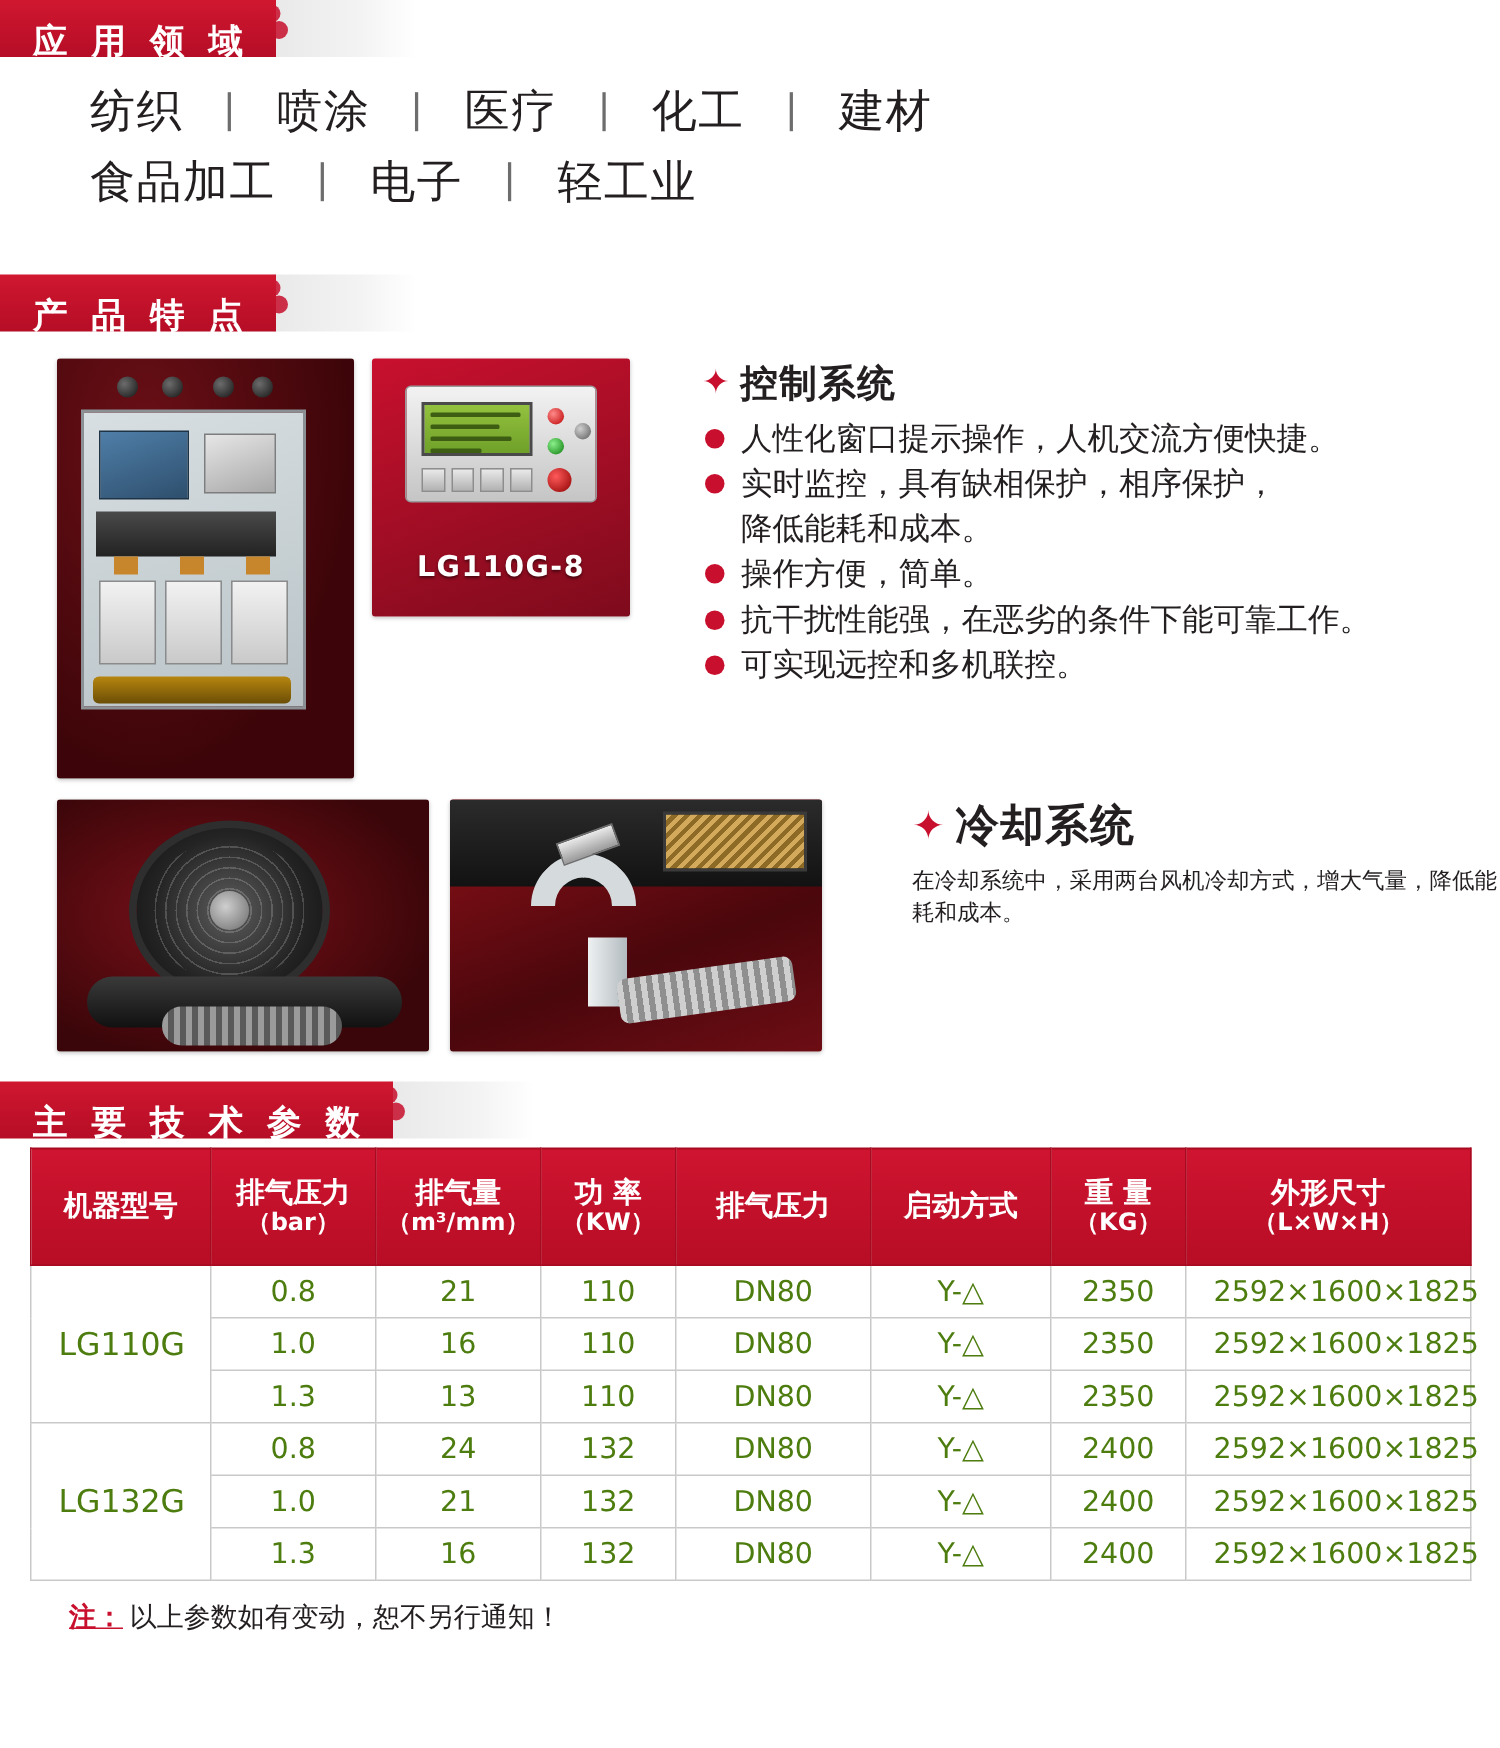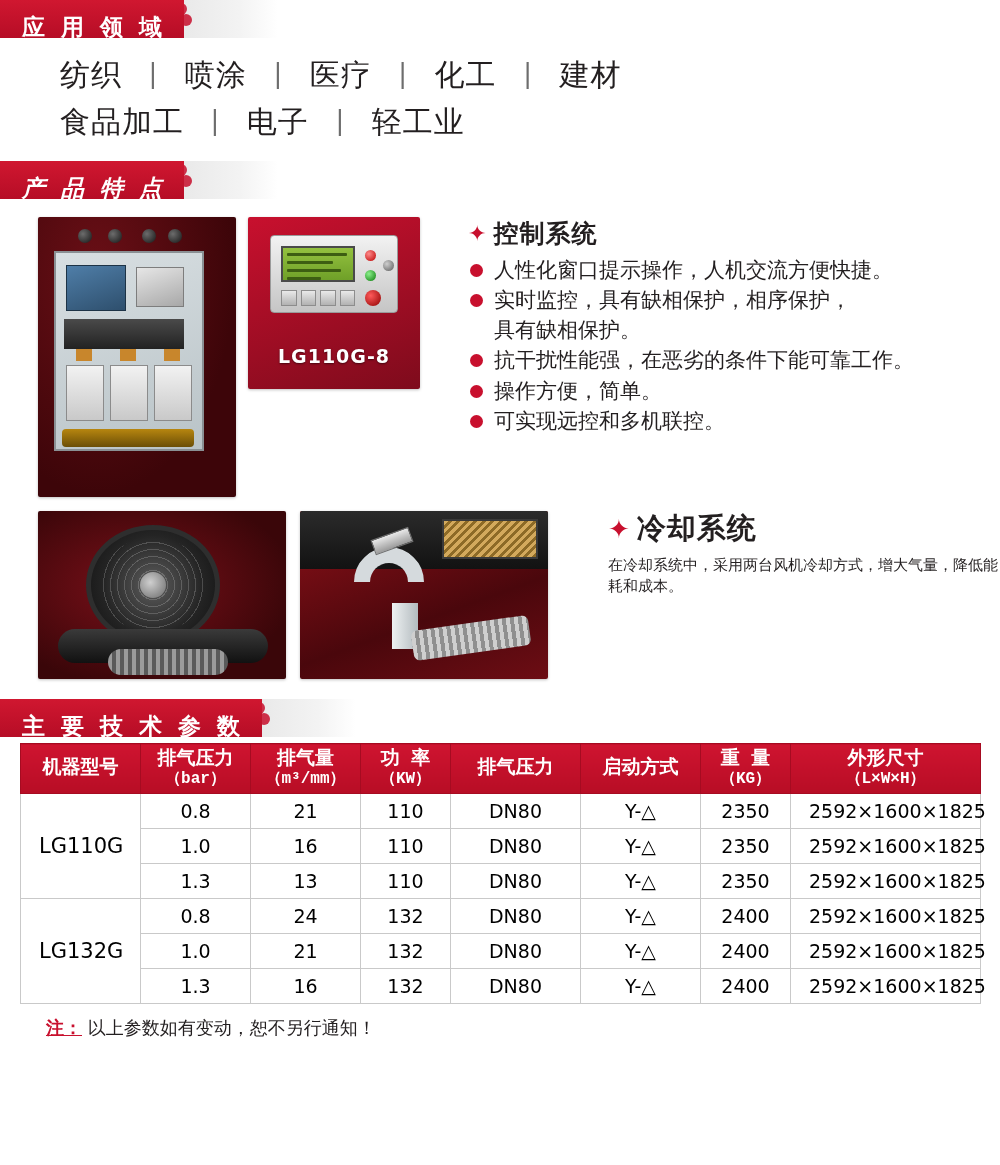--- a/index.html
+++ b/index.html
@@ -218,38 +218,37 @@
   table {
     width: 960px;
     border-collapse: collapse;
     font-size: 19px;
     table-layout: fixed;
   }
   th, td {
     border: 1px solid #c9c9c9;
     text-align: center;
     padding: 6px 18px;
-    color: #000000;
+    color: #4d7c0f;
   }
   thead th {
     background: #c8102e;
     background: linear-gradient(180deg,#cf1430,#b70d25);
     color: #ffffff;
     font-weight: bold;
     border-color: #a60b21;
     font-size: 19px;
     line-height: 1.18;
-    padding: 4px 2px;
-    font-family: Liberation Mono, monospace;
+    padding: 18px 2px;
   }
   thead th .sub { display:block; font-size: 16px; font-weight: bold; }
   td.model { font-size: 21px; margin-left: 20px; }
   tbody tr td { height: 34px; }
 
-  .note { padding: 12px 0 0 46px; font-size: 18px; }
+  .note { padding: 12px 0 0 46px; font-size: 18px; font-family: Liberation Serif, serif; }
   .note .under { text-decoration: underline; color:#c8102e; font-weight:bold;}
 </style>
 </head>
 <body>
 
 <div class="banner">
   <div class="banner-red">应 用 领 域</div>
   <div class="banner-tail">
     <svg class="banner-flower" viewBox="0 0 40 36">
       <g fill="#c8102e" opacity="0.9">
@@ -280,21 +279,21 @@
   </div>
   <div class="domain-row">
     <span>食品加工</span>
     <span class="sep">|</span>
     <span>电子</span>
     <span class="sep">|</span>
     <span>轻工业</span>
   </div>
 </div>
 
-<div class="banner" style="margin-top:12px;font-style:italic;">
+<div class="banner" style="margin-top:34px;">
   <div class="banner-red">产 品 特 点</div>
   <div class="banner-tail">
     <svg class="banner-flower" viewBox="0 0 40 36">
       <g fill="#c8102e" opacity="0.9">
         <circle cx="13" cy="10" r="7"></circle>
           <circle cx="25" cy="8" r="6"></circle>
         <circle cx="30" cy="19" r="6"></circle>
           <circle cx="20" cy="24" r="7"></circle>
         <circle cx="8" cy="20" r="6"></circle>
       </g>
@@ -368,23 +367,23 @@
   </div>
 
   <div class="feature-text">
     <div class="feat-title">
       <span class="star">✦</span>
       <span>控制系统</span>
     </div>
     <ul class="bullets">
       <li>人性化窗口提示操作，人机交流方便快捷。</li>
       <li>实时监控，具有缺相保护，相序保护，</li>
-      <li class="cont">具有缺相保护。</li>
+      <li class="cont">降低能耗和成本。</li>
+      <li>操作方便，简单。</li>
       <li>抗干扰性能强，在恶劣的条件下能可靠工作。</li>
-      <li>操作方便，简单。</li>
       <li>可实现远控和多机联控。</li>
     </ul>
   </div>
 
   <div class="cool-block">
     <div class="cool-title">
       <span class="star">✦</span>
       <span>冷却系统</span>
     </div>
     <div class="cool-text">在冷却系统中，采用两台风机冷却方式，增大气量，降低能耗和成本。</div>

